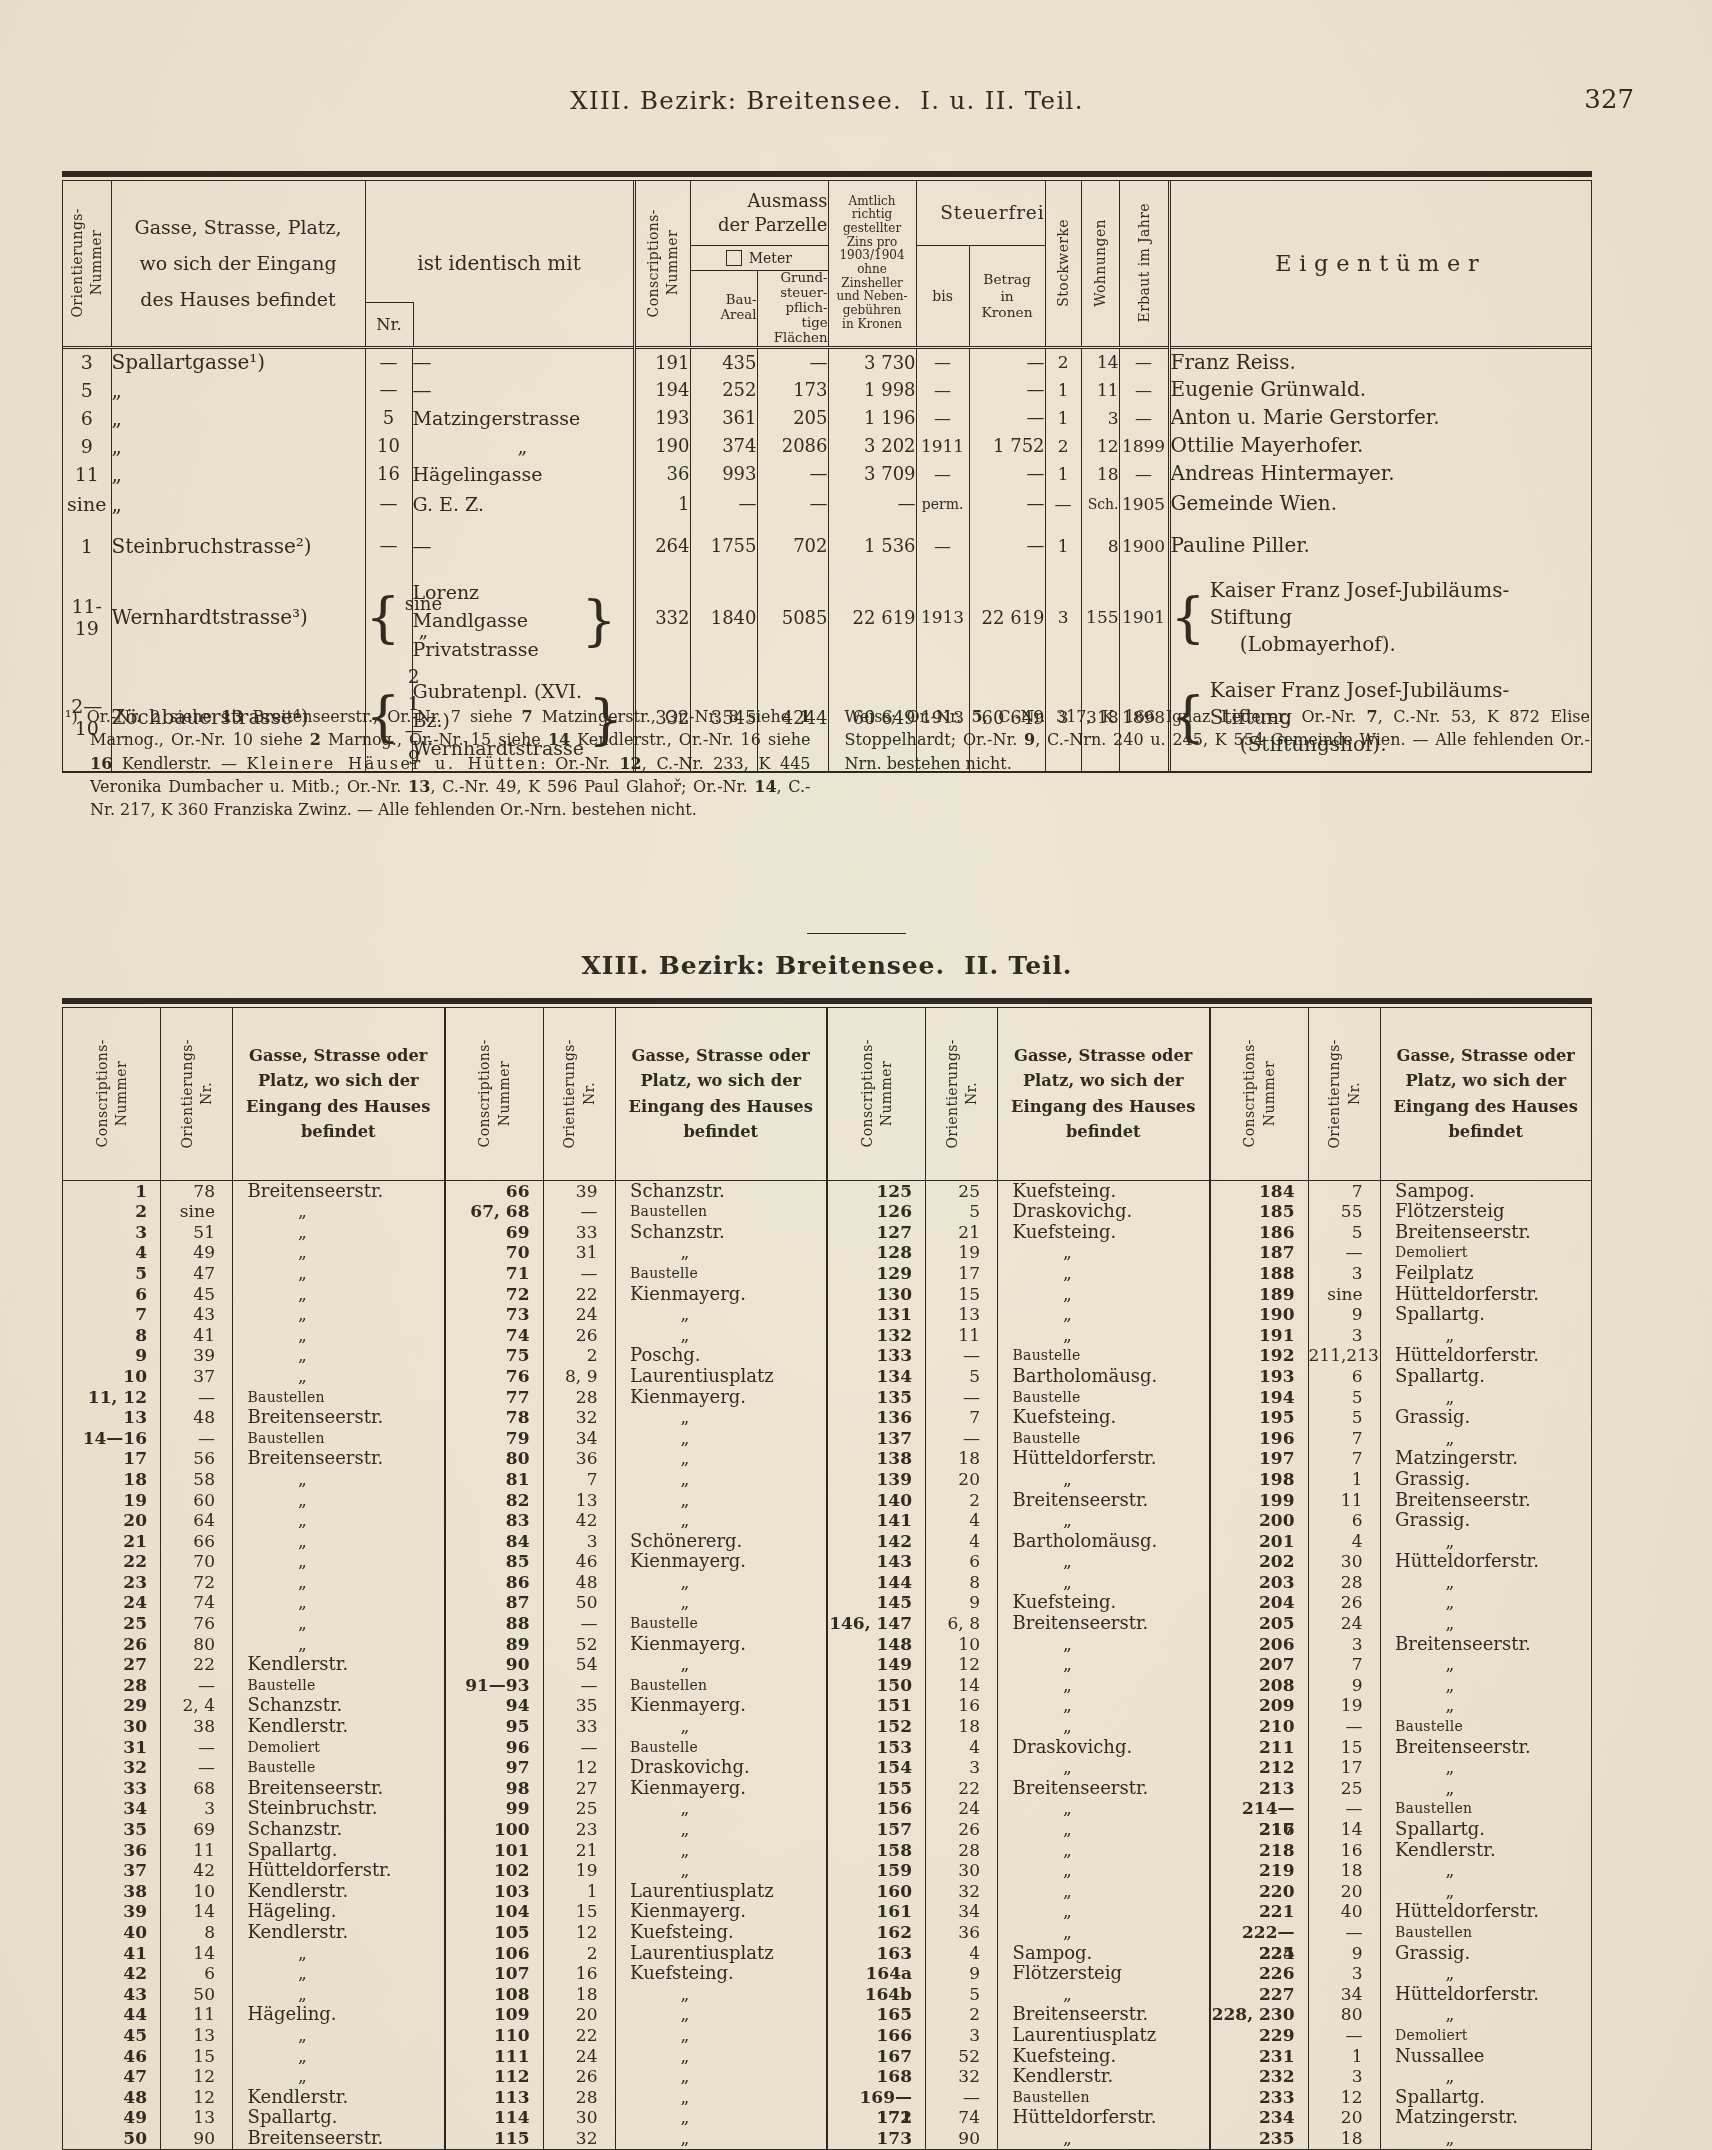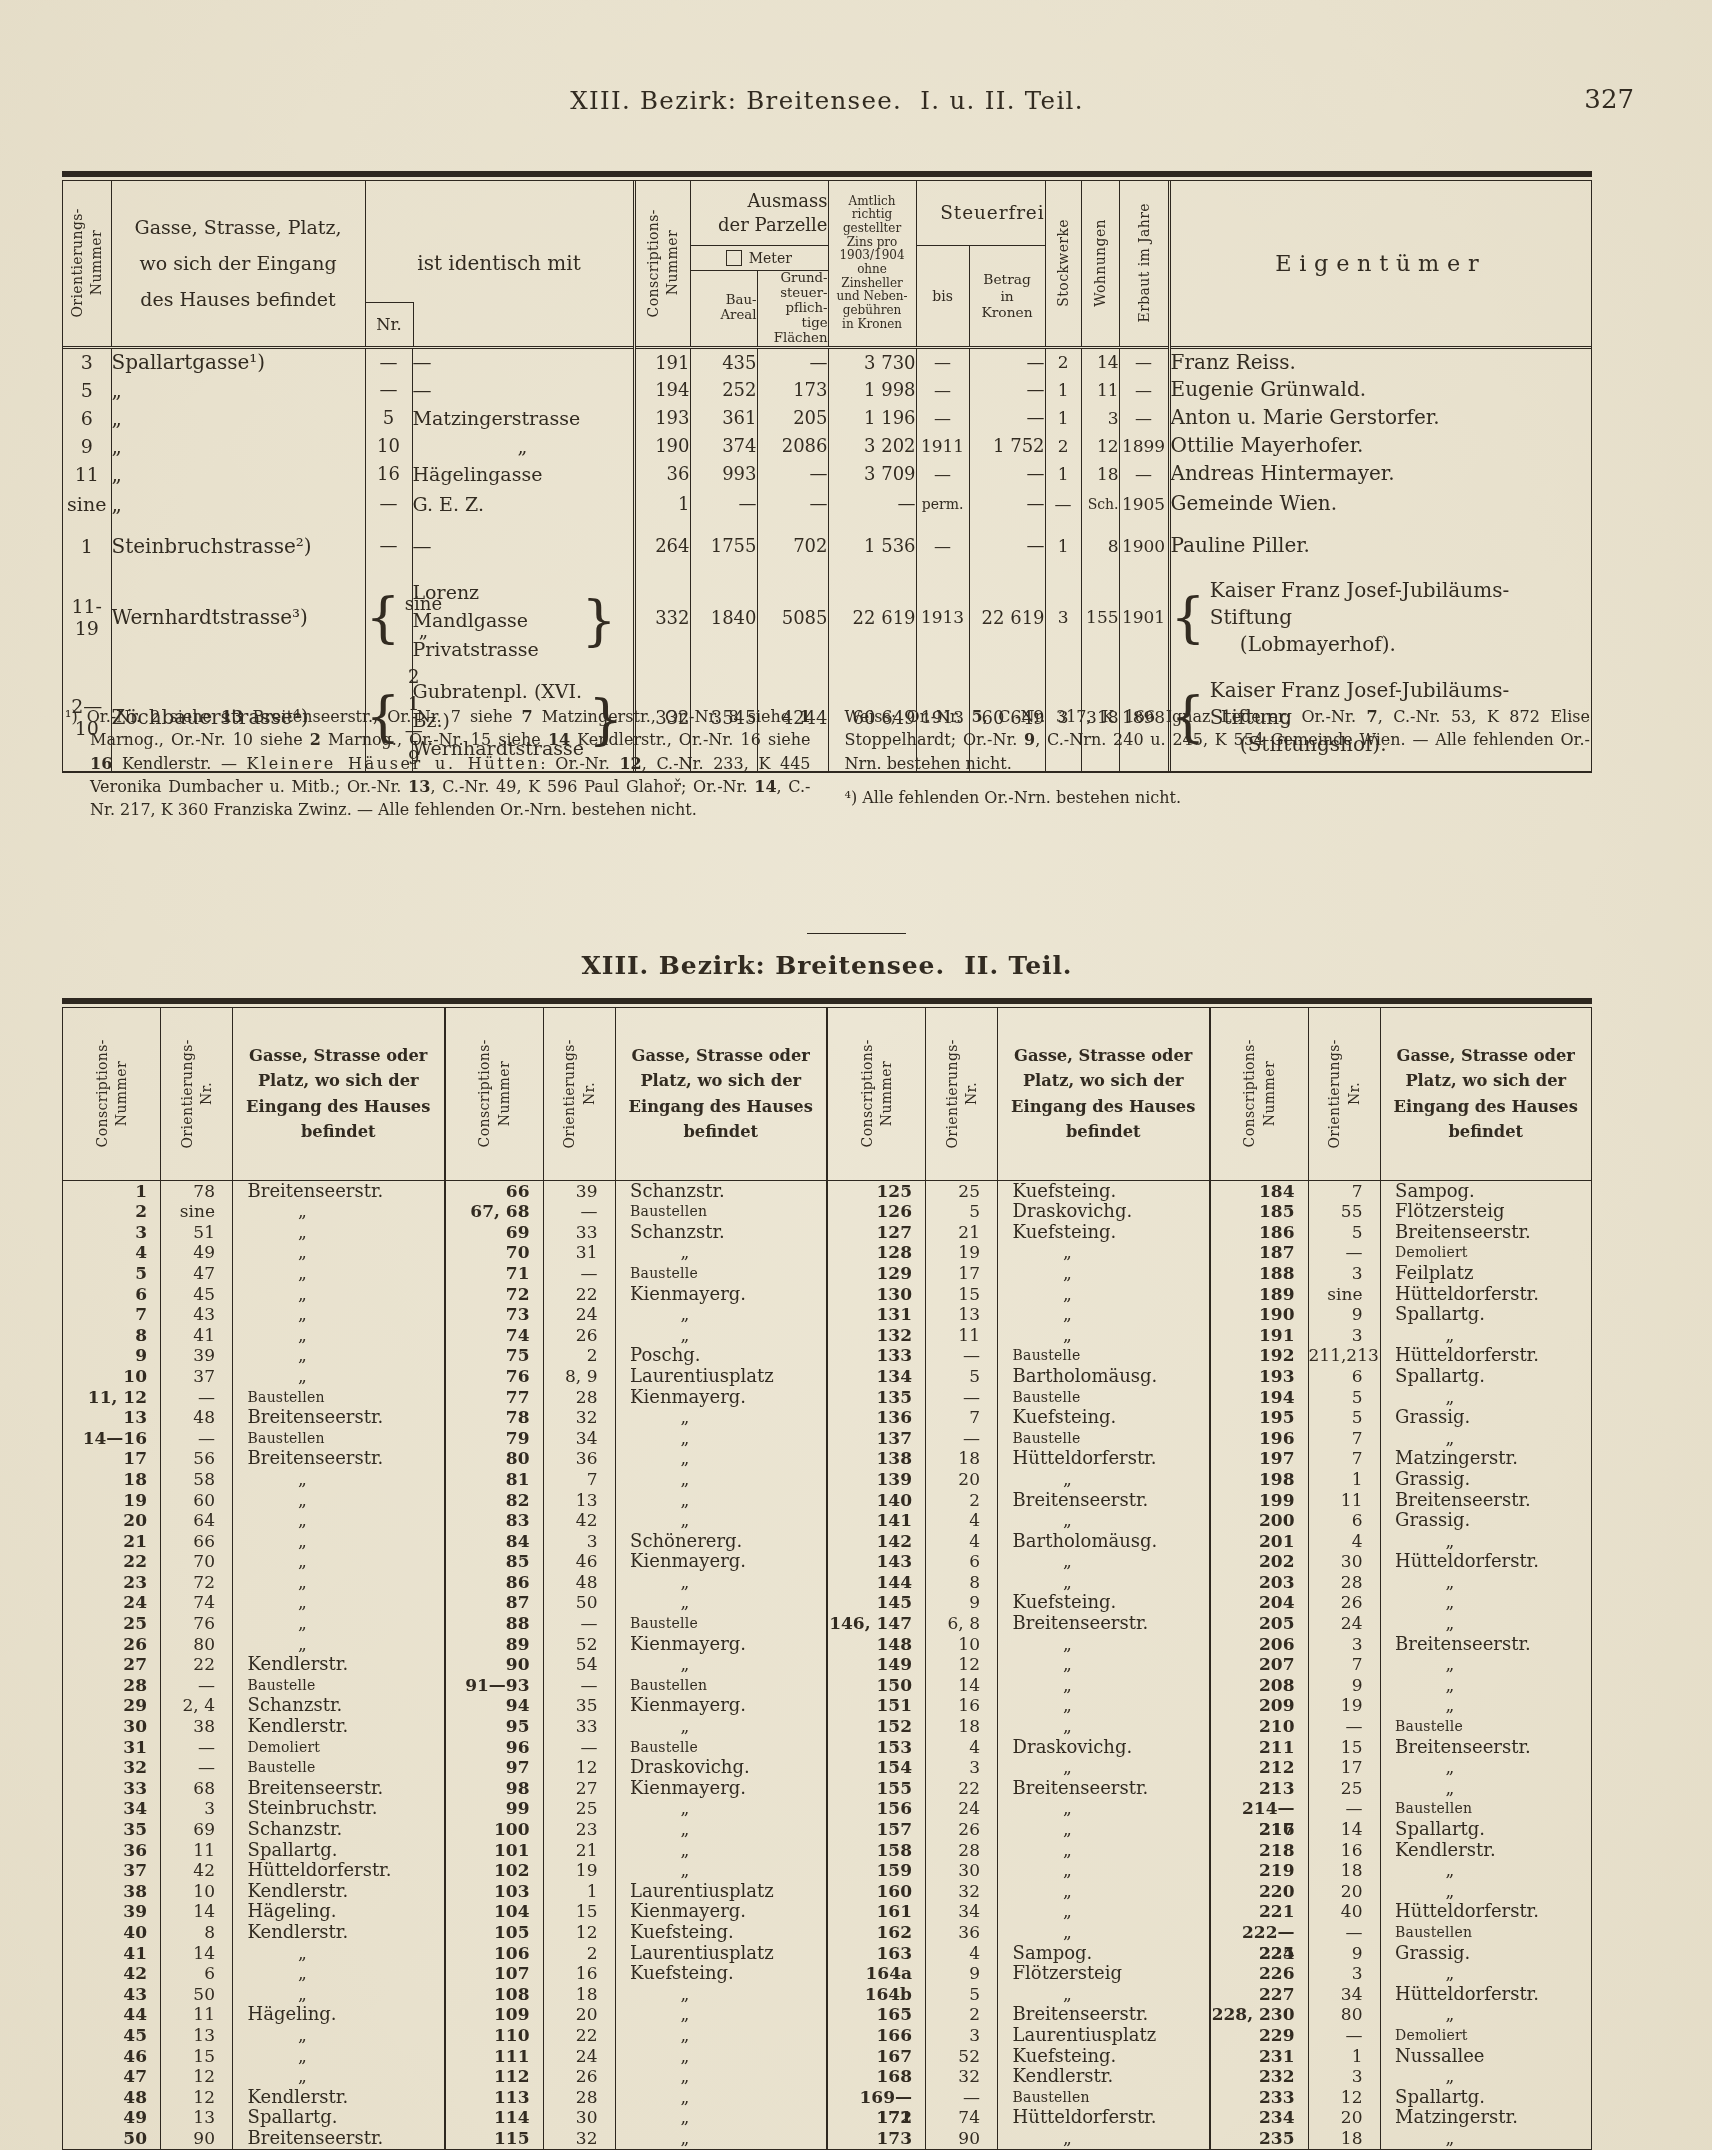--- a/index.html
+++ b/index.html
@@ -422,21 +422,20 @@
     </table>
   </div>
 </div>
 
 <div class="fnwrap">
   <div class="fncol" id="fnleft">
       <p class="fn hang">¹) Or.-Nr. 2 siehe <b>13</b> Breitenseerstr., Or.-Nr. 7 siehe <b>7</b> Matzingerstr., Or.-Nr. 8 siehe <b>1</b> Marnog., Or.-Nr. 10 siehe <b>2</b> Marnog., Or.-Nr. 15 siehe <b>14</b> Kendlerstr., Or.-Nr. 16 siehe <b>16</b> Kendlerstr. — <span class="sperr">Kleinere Häuser u. Hütten</span>: Or.-Nr. <b>12</b>, C.-Nr. 233, K 445 Veronika Dumbacher u. Mitb.; Or.-Nr. <b>13</b>, C.-Nr. 49, K 596 Paul Glahoř; Or.-Nr. <b>14</b>, C.-Nr. 217, K 360 Franziska Zwinz. — Alle fehlenden Or.-Nrn. bestehen nicht.</p>
     </div>
   <div class="fncol" id="fnright">
       <p class="fn">Weiss; Or.-Nr. <b>5</b>, C.-Nr. 317, K 166 Ignaz Lederer; Or.-Nr. <b>7</b>, C.-Nr. 53, K 872 Elise Stoppelhardt; Or.-Nr. <b>9</b>, C.-Nrn. 240 u. 245, K 554 Gemeinde Wien. — Alle fehlenden Or.-Nrn. bestehen nicht.</p>
-      <p class="fn hang sp">⁴) Alle fehlenden Or.-Nrn. bestehen nicht.</p>
     </div>
 </div>
 
 <div class="divider"></div>
 <div class="part2-title">XIII. Bezirk: Breitensee.  II. Teil.</div>
 
 <div class="tcard" style="top:998px;">
   <div class="heavy"></div>
   <div class="frame">
     <div class="t2wrap">

